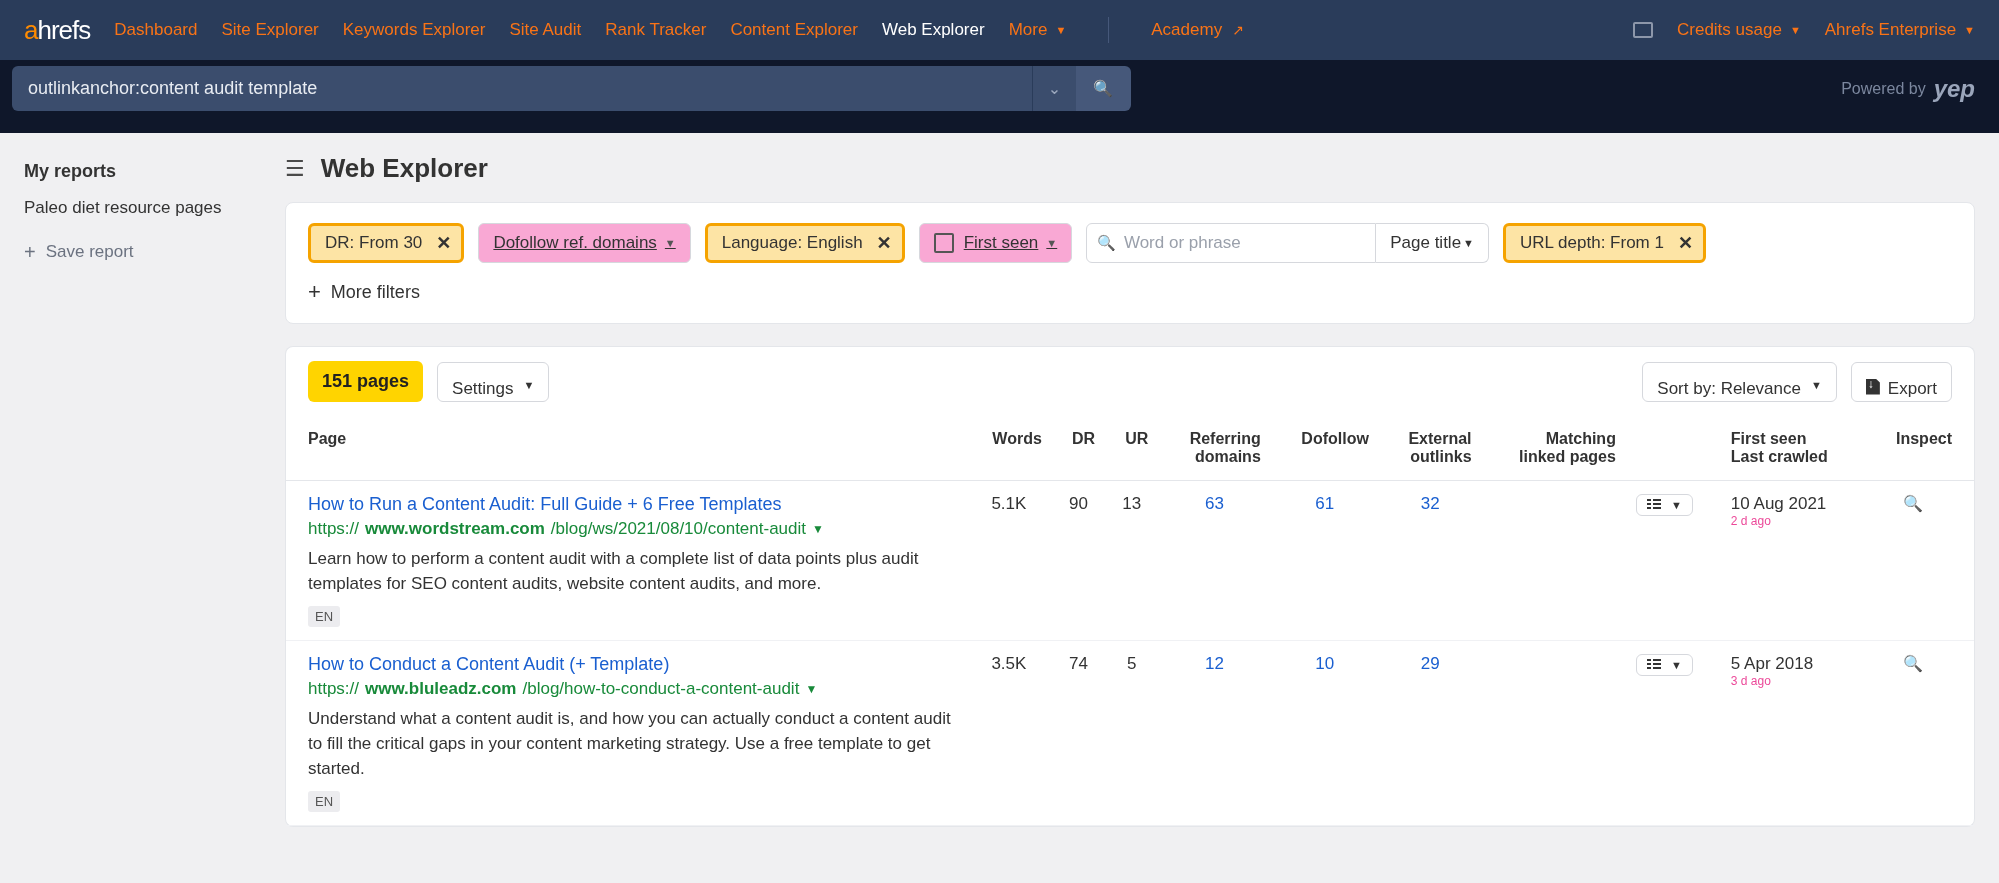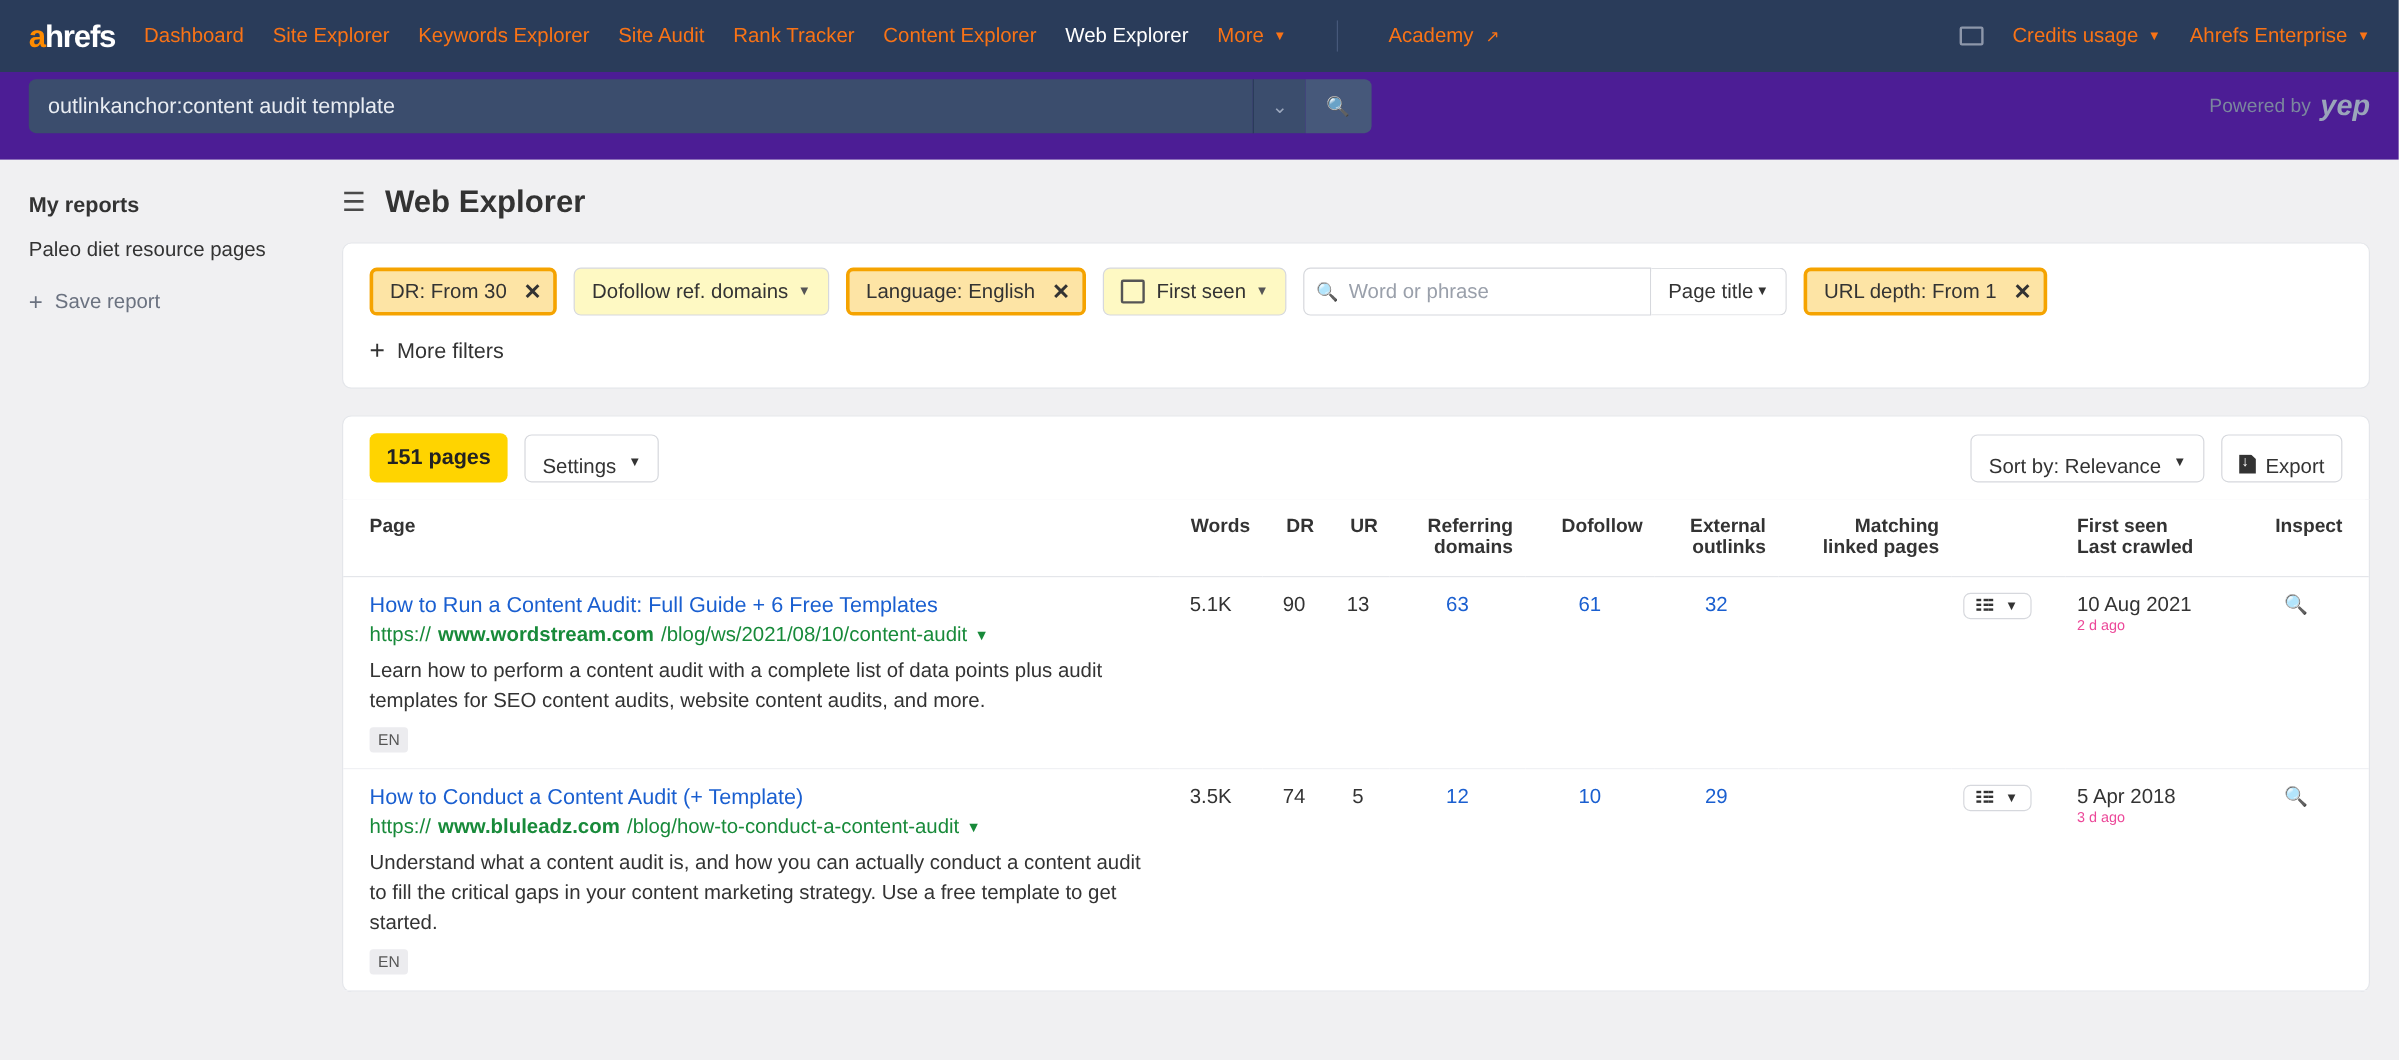--- a/index.html
+++ b/index.html
@@ -1,33 +1,33 @@
 <!DOCTYPE html>
 <html><head>
 <meta charset="utf-8">
 <style>
   * { box-sizing: border-box; margin: 0; padding: 0; }
   body { font-family: -apple-system, BlinkMacSystemFont, "Segoe UI", Helvetica, Arial, sans-serif; background: #f0f0f2; color: #333; font-size: 16px; width: 1999px; }
   
   
   .topbar { background: #2a3c5a; color: #c9d0db; height: 60px; display: flex; align-items: center; padding: 0 24px; }
-  .logo { font-weight: 700; font-size: 26px; letter-spacing: -1px; margin-right: 24px; }
+  .logo { font-weight: 400; font-size: 26px; letter-spacing: -1px; margin-right: 24px; }
   .logo .a { color: #ff8b00; }
   .logo .rest { color: #fff; }
   .nav-items { display: flex; gap: 24px; flex: 1; }
   .nav-item { color: #f97316; cursor: pointer; font-size: 17px; display:flex; align-items:center; gap:6px;}
   .nav-item.active { color: #fff; font-weight: 500; }
   .nav-sep { width:1px; height:26px; background:#46587a; margin:0 18px;}
   .nav-right { display:flex; align-items:center; gap:24px; }
   .device-icon { width:20px; height:16px; border:2px solid #8d97aa; border-radius:2px; display:inline-block;}
   .caret { font-size:11px; margin-left:2px;}
   .ext-icon::after{ content:"↗"; font-size:14px; margin-left:4px;}
   
   
-  .searchbar-row { background:#4c1d95; padding: 6px 24px 22px 24px; display:flex; align-items:center; gap:12px;}
+  .searchbar-row { background:#0f172a; padding: 6px 24px 22px 12px; display:flex; align-items:center; gap:12px;}
   .search-wrap { display:flex; flex:0 0 auto;}
   .search-input { background:#3b4d6d; border:none; color:#e8ecf2; font-size:18px; padding: 12px 16px; width: 1020px; border-radius:6px 0 0 6px;}
   .search-caret { background:#3b4d6d; width:44px; display:flex; align-items:center; justify-content:center; color:#9ba7bd; border-left:1px solid #2a3c5a;}
   .search-btn { background:#46587a; width:55px; display:flex; align-items:center; justify-content:center; color:#fff; border-radius:0 6px 6px 0; cursor:pointer;}
   .powered { margin-left:auto; color:#7b879e; font-size:16px; display:flex; align-items:center; gap:8px;}
   .yep { color:#9aa5ba; font-weight:800; font-size:24px; font-style:italic;}
   
   
   .main { display:flex; }
   .sidebar { width: 285px; padding: 28px 24px; }
@@ -40,21 +40,21 @@
   .page-header { display:flex; align-items:center; gap:16px; margin-bottom:18px;}
   .hamburger { font-size:22px; color:#4a4a4a; cursor:pointer;}
   .page-title { font-size:26px; font-weight:700; color:#333;}
   
   
   .panel { background:#fff; border-radius:8px; padding: 20px 22px; margin-bottom:22px; border:1px solid #e4e6ea;}
   .filter-row { display:flex; gap:14px; flex-wrap:wrap; align-items:center;}
   .chip { display:flex; align-items:center; border-radius:6px; height:40px; font-size:17px;}
   .chip.orange { background:#fde4a5; border:3px solid #f5a300; padding:0 10px 0 14px; color:#333;}
   .chip.orange .x { margin-left:14px; font-size:18px; font-weight:700; cursor:pointer; color:#333;}
-  .chip.plain { background:#fef9c3; border:1px solid #d6d8dd; padding:0 14px; cursor:pointer;}
+  .chip.plain { background:#f9a8d4; border:1px solid #d6d8dd; padding:0 14px; cursor:pointer;text-decoration:underline;}
   .chip.plain .caret { color:#555; margin-left:8px;}
   .chip.cal::before{ content:""; display:inline-block; width:16px; height:16px; border:2px solid #555; border-radius:2px; margin-right:10px;}
   .search-field { display:flex; align-items:center; border:1px solid #d6d8dd; border-radius:6px 0 0 6px; height:40px; padding:0 10px; width:290px; background:#fff;}
   .search-field input { border:none; outline:none; font-size:17px; width:100%; color:#333;}
   .search-field input::placeholder{ color:#9aa0ab;}
   .search-field .mag { color:#6b7280; margin-right:8px; font-size:15px;}
   .select-after { border:1px solid #d6d8dd; border-left:none; border-radius:0 6px 6px 0; height:40px; padding:0 14px; display:flex; align-items:center; background:#fff; cursor:pointer; font-size:17px;}
   .more-filters { display:flex; align-items:center; gap:10px; margin-top:18px; font-size:18px; color:#333; cursor:pointer;}
   .more-filters .plus-ic { color:#333; font-size:22px;}
   

